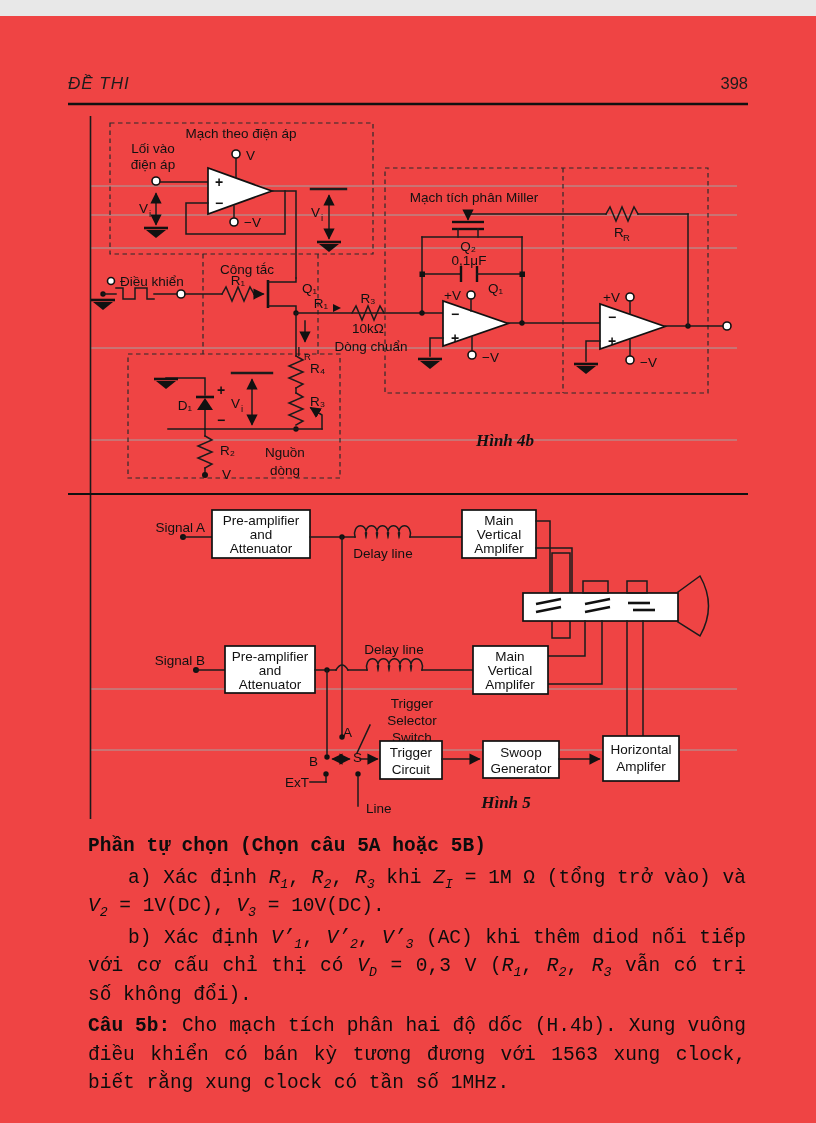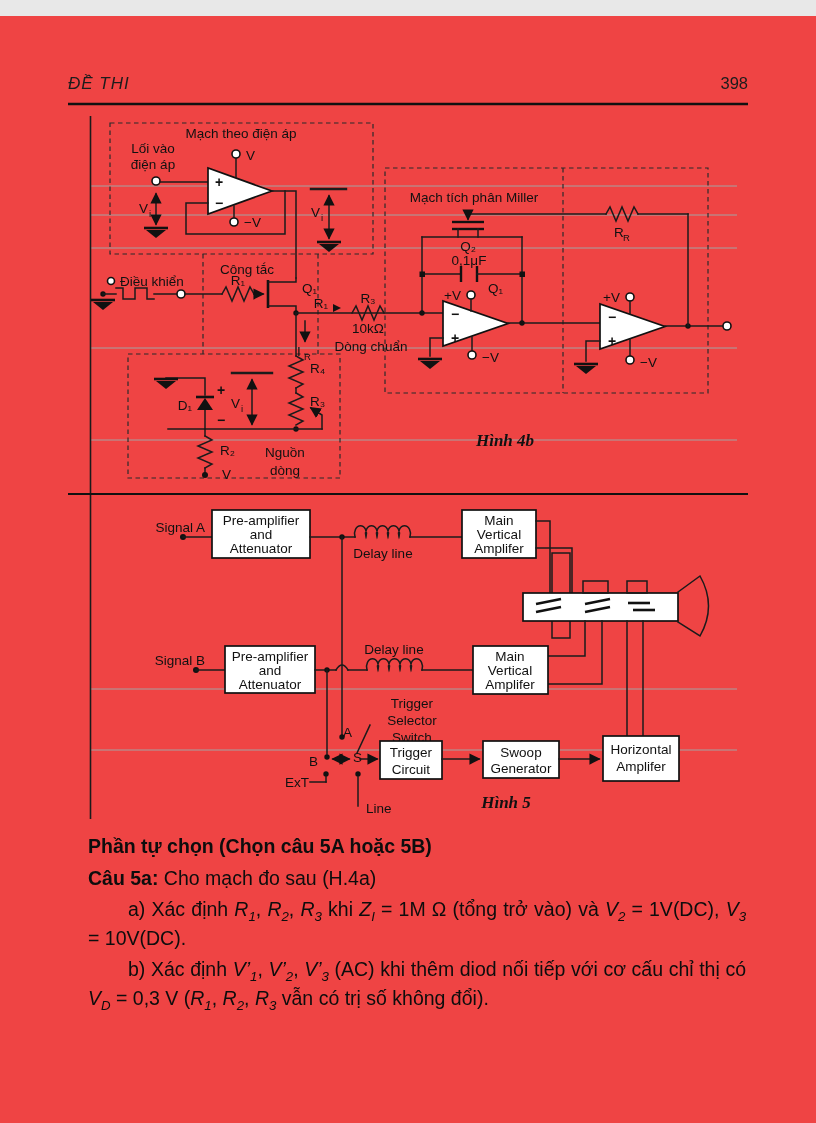--- a/index.html
+++ b/index.html
@@ -17,21 +17,21 @@
   .blk{stroke:#111;stroke-width:1.7;fill:#fff;}
   .tri{stroke:#111;stroke-width:1.7;fill:#fff;}
   .t{font:13.5px "Liberation Sans","DejaVu Sans",sans-serif;fill:#111;}
   .tsub{font:9.5px "Liberation Sans","DejaVu Sans",sans-serif;fill:#111;}
   .sign{font:bold 14px "Liberation Sans","DejaVu Sans",sans-serif;fill:#111;}
   .cap{font:italic bold 17px "Liberation Serif","DejaVu Serif",serif;fill:#111;}
   .mid{text-anchor:middle;} .end{text-anchor:end;}
   .nd{fill:#111;stroke:none;}
   .term{fill:#fff;stroke:#111;stroke-width:1.6;}
   #body-text{position:absolute;left:88px;top:816px;width:658px;
-             font-family:Liberation Sans, sans-serif;font-size:19.5px;
+             font-family:Liberation Mono, monospace;font-size:19.5px;
              line-height:28.5px;color:#0d0d0d;}
   #body-text p{margin:0 0 3px 0;text-align:justify;}
   #body-text p.ind{text-indent:40px;}
   .b{font-weight:bold;} .i{font-style:italic;}
   sub{font-size:68%;line-height:0;}
 </style>
 </head>
 <body>
 
 <div id="page">
@@ -328,18 +328,18 @@
       <rect class="blk" x="603" y="720" width="76" height="45"></rect>
       <text class="t mid" x="641" y="738">Horizontal</text>
       <text class="t mid" x="641" y="755">Amplifer</text>
 
       <text class="cap mid" x="506" y="792">Hình 5</text>
     </g>
   </svg>
 
   <div id="body-text">
     <p><span class="b">Phần tự chọn (Chọn câu 5A hoặc 5B)</span></p>
-    <p><span class="b">Câu 5a:</span><span> Cho mạch đo sau (H.4a)</span></p>
     <p class="ind"><span>a) Xác định </span><span class="i">R</span><sub class="i">1</sub><span>, </span><span class="i">R</span><sub class="i">2</sub><span>, </span><span class="i">R</span><sub class="i">3</sub><span> khi </span><span class="i">Z</span><sub class="i">I</sub><span> = 1M Ω (tổng trở vào) và </span><span class="i">V</span><sub class="i">2</sub><span> = 1V(DC), </span><span class="i">V</span><sub class="i">3</sub><span> = 10V(DC).</span></p>
     <p class="ind"><span>b) Xác định </span><span class="i">V’</span><sub class="i">1</sub><span>, </span><span class="i">V’</span><sub class="i">2</sub><span>, </span><span class="i">V’</span><sub class="i">3</sub><span> (AC) khi thêm diod nối tiếp với cơ cấu chỉ thị có </span><span class="i">V</span><sub class="i">D</sub><span> = 0,3 V (</span><span class="i">R</span><sub class="i">1</sub><span>, </span><span class="i">R</span><sub class="i">2</sub><span>, </span><span class="i">R</span><sub class="i">3</sub><span> vẫn có trị số không đổi).</span></p>
+    <p><span class="b">Câu 5b:</span><span> Cho mạch tích phân hai độ dốc (H.4b). Xung vuông điều khiển có bán kỳ tương đương với 1563 xung clock, biết rằng xung clock có tần số 1MHz.</span></p>
   </div>
 
 </div>
 
 </body></html>

